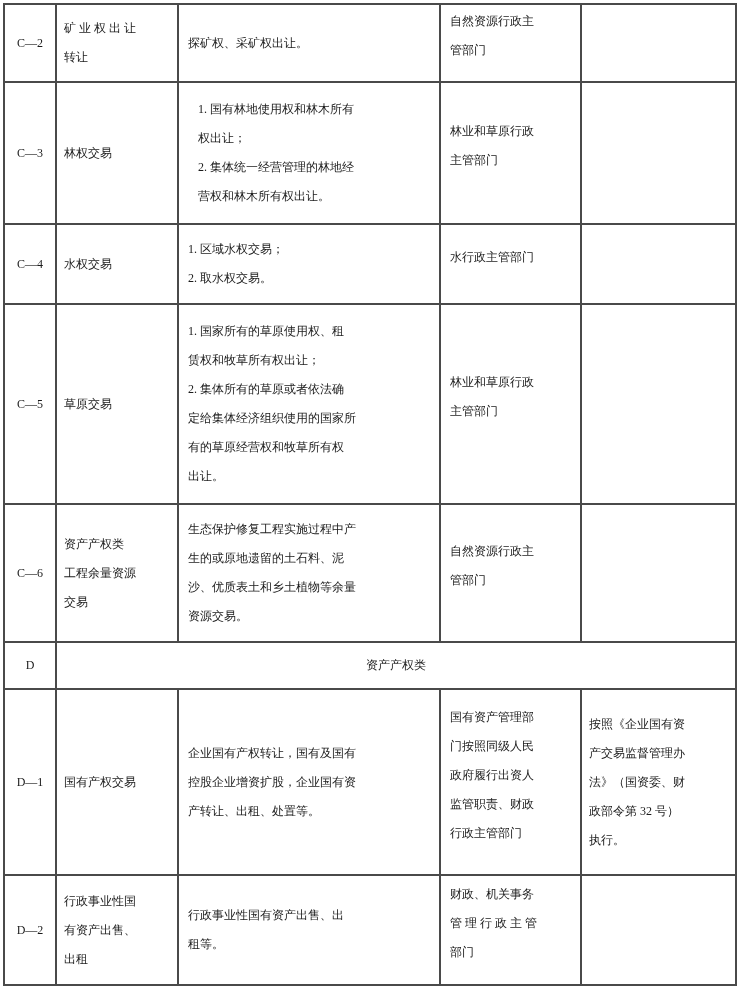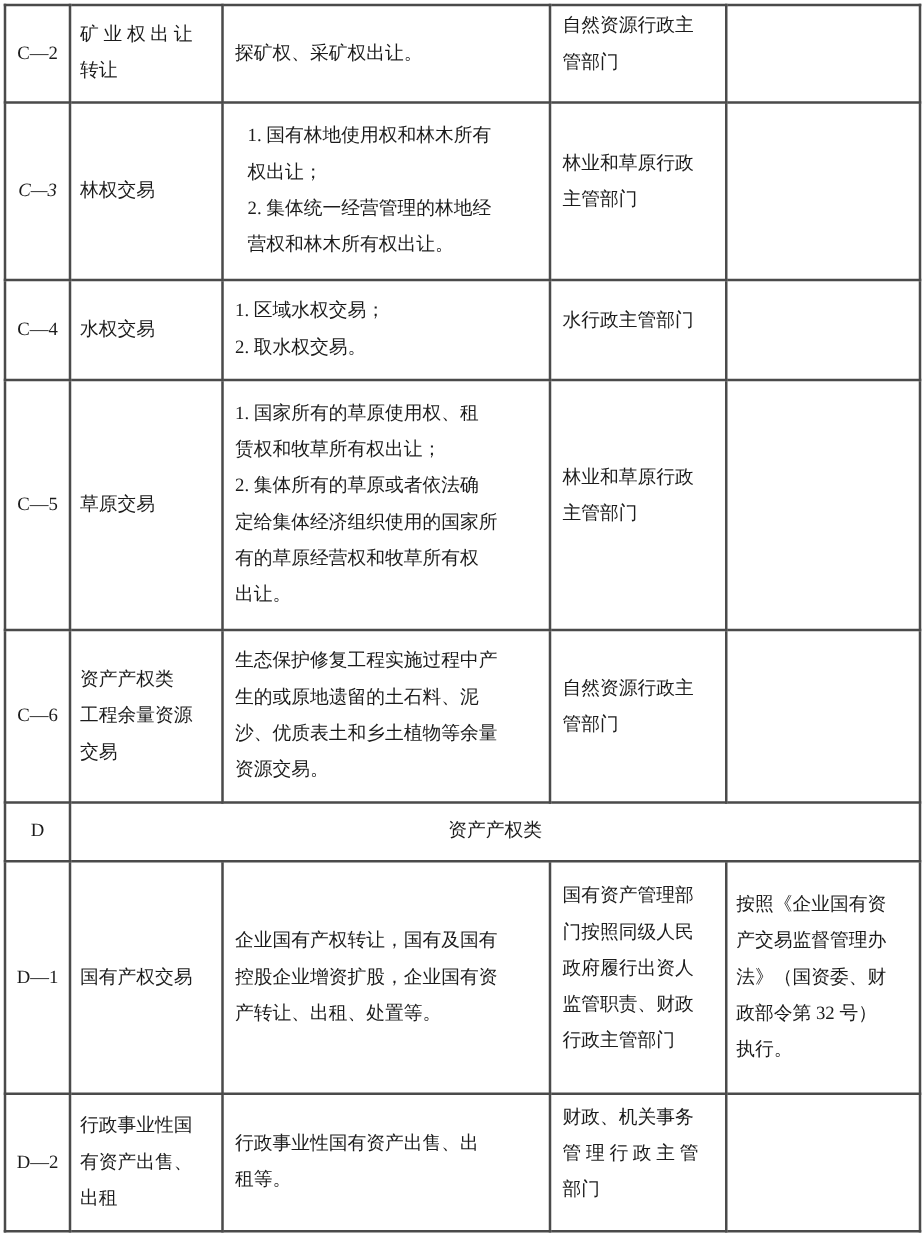--- a/index.html
+++ b/index.html
@@ -13,21 +13,21 @@
   .doc-table {
     position: absolute;
     left: 3px; top: 3px;
     width: 732px;
     border-collapse: collapse;
     table-layout: fixed;
   }
   .doc-table td {
     border: 2px solid #c2410c;
     vertical-align: middle;
-    font-size: 15px;
+    font-size: 12px;
     line-height: 29px;
     white-space: pre-line;
     overflow: hidden;
   }
   
   td.code-cell   { text-align: center; padding: 0 2px; white-space: nowrap; }
   td.name-cell   { padding: 2px 6px 2px 7px; }
   td.desc-cell   { padding: 2px 8px 2px 9px; }
   td.dept-cell   { padding: 2px 8px 16px 9px; }
   td.remark-cell { padding: 2px 6px 2px 7px; }
@@ -57,21 +57,21 @@
     <tr class="r0">
       <td class="code-cell" style="border-color: rgb(74, 74, 74);">C—2</td>
       <td class="name-cell" style="border-color: rgb(74, 74, 74);">矿 业 权 出 让
 转让</td>
       <td class="desc-cell" style="border-color: rgb(74, 74, 74);">探矿权、采矿权出让。</td>
       <td class="dept-cell" style="border-color: rgb(74, 74, 74);">自然资源行政主
 管部门</td>
       <td class="remark-cell" style="border-color: rgb(74, 74, 74);"></td>
     </tr>
     <tr class="r1">
-      <td class="code-cell" style="border-color: rgb(74, 74, 74); font-style: italic;">C—3</td>
+      <td class="code-cell" style="border-color: rgb(74, 74, 74);">C—3</td>
       <td class="name-cell" style="border-color: rgb(74, 74, 74);">林权交易</td>
       <td class="desc-cell" style="border-color: rgb(74, 74, 74); padding-left: 19px;">1. 国有林地使用权和林木所有
 权出让；
 2. 集体统一经营管理的林地经
 营权和林木所有权出让。</td>
       <td class="dept-cell" style="border-color: rgb(74, 74, 74);">林业和草原行政
 主管部门</td>
       <td class="remark-cell" style="border-color: rgb(74, 74, 74);"></td>
     </tr>
     <tr class="r2">

